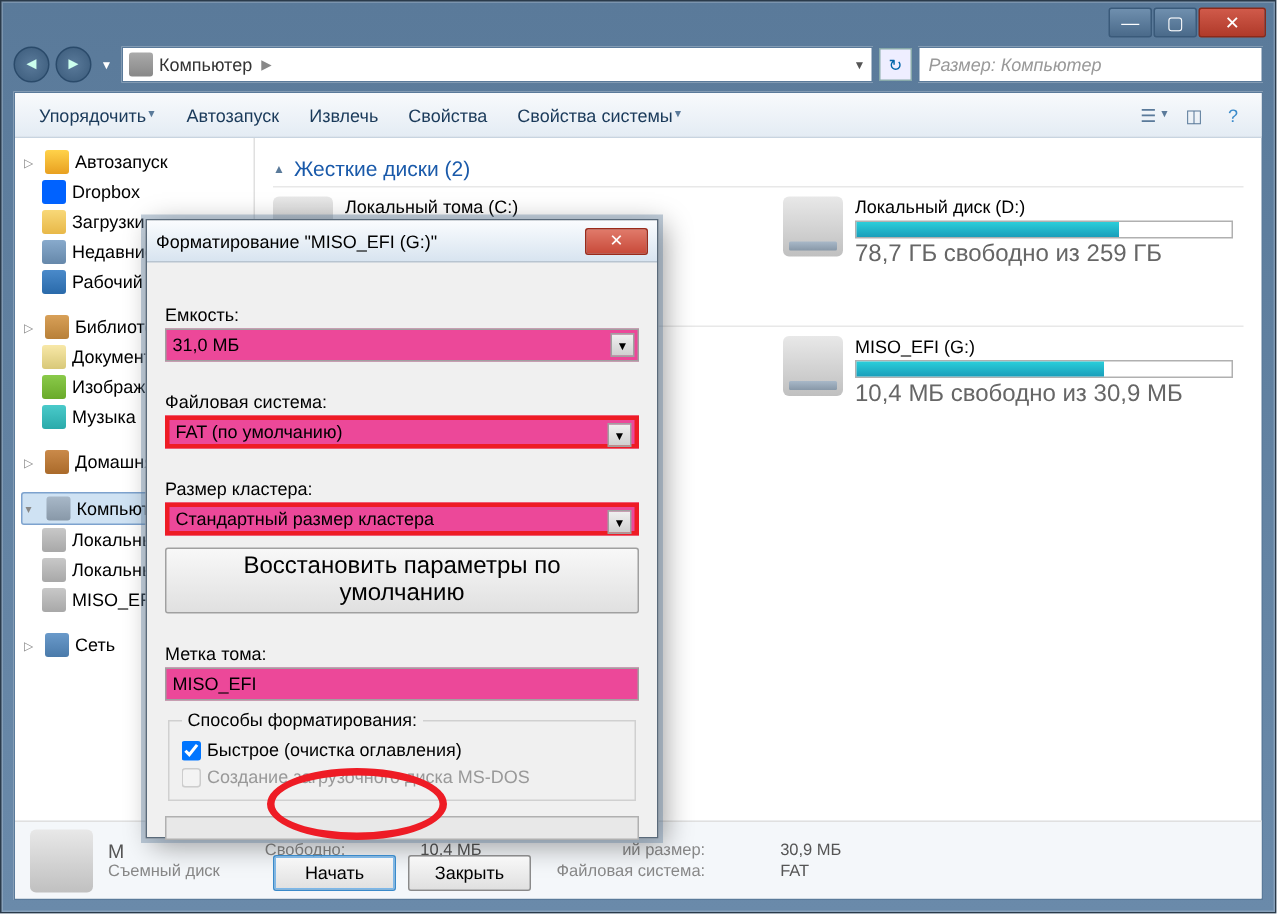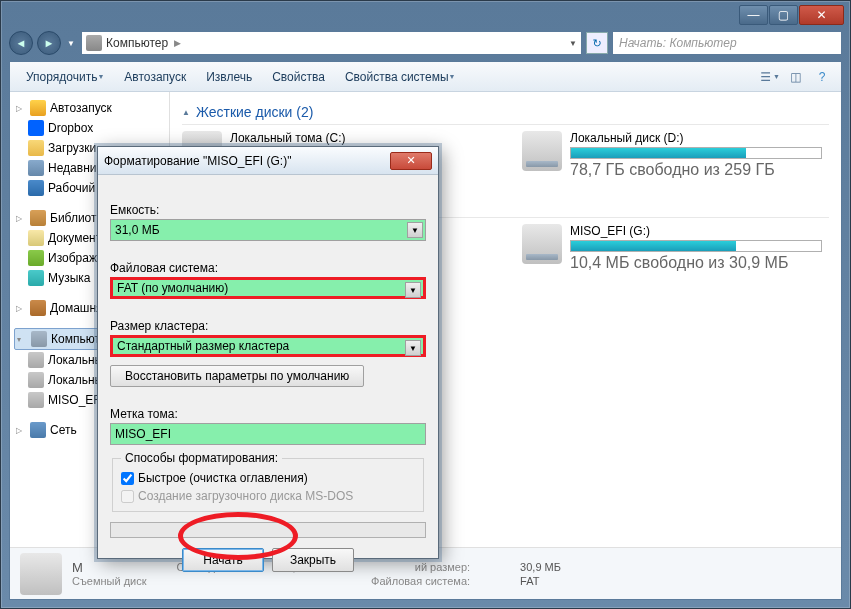--- a/index.html
+++ b/index.html
@@ -68,24 +68,24 @@
 .sb-meta { display: grid; grid-template-columns: auto auto auto auto; gap: 2px 50px; }
 .sb-meta .lbl { color: #888; text-align: right; }
 
 
 .dlg { position: absolute; top: 146px; left: 97px; width: 342px; height: 413px; background: #f0f0f0; border: 1px solid #5a6a7a; box-shadow: 0 0 0 3px rgba(100,130,160,0.4), 4px 4px 18px rgba(0,0,0,0.4); }
 .dlg-title { height: 28px; background: linear-gradient(#fafcfe, #d8e4f0); display: flex; align-items: center; padding: 0 6px; font-size: 12px; border-bottom: 1px solid #b8c4d0; }
 .dlg-title span { flex: 1; }
 .dlg-close { width: 42px; height: 18px; background: linear-gradient(#e07a6a,#c84a3a); border: 1px solid #9a2a1a; border-radius: 2px; color: #fff; font-size: 11px; display: flex; align-items: center; justify-content: center; cursor: pointer; }
 .dlg-body { padding: 8px 12px; font-size: 12px; }
 .fld-label { margin-top: 20px; margin-bottom: 2px; }
-.fld-select, .fld-input { width: 100%; height: 22px; border: 1px solid #a0a0a0; background: #86efac; font-size: 12px; padding: 0 4px; display: flex; align-items: center; position: relative; }
+.fld-select, .fld-input { width: 100%; height: 22px; border: 1px solid #a0a0a0; background: #ec4899; font-size: 12px; padding: 0 4px; display: flex; align-items: center; position: relative; }
 .fld-select .dd { position: absolute; right: 2px; top: 2px; width: 16px; height: 16px; background: linear-gradient(#f0f0f0,#d0d0d0); border: 1px solid #a0a0a0; font-size: 8px; display: flex; align-items: center; justify-content: center; }
 .hl-red { border: 3px solid #ee1c25 !important; }
-.fld-button { margin-top: 8px; padding: 3px 14px; background: linear-gradient(#f8f8f8,#e0e0e0); border: 1px solid #a0a0a0; border-radius: 2px; font-size: 12px; cursor: pointer; }
+.fld-button { margin-top: 8px; padding: 3px 14px; background: linear-gradient(#f8f8f8,#e0e0e0); border: 1px solid #a0a0a0; border-radius: 2px; font-size: 16px; cursor: pointer; }
 .groupbox { border: 1px solid #d0d0d0; padding: 2px 8px 8px; margin-top: 6px; }
 .groupbox legend { font-size: 12px; padding: 0 4px; margin-top: 42px; }
 .chk { display: flex; align-items: center; gap: 4px; margin-top: 4px; font-size: 12px; }
 .chk input { margin: 0; }
 .chk.disabled { color: #999; }
 .progress { margin-top: 10px; height: 16px; border: 1px solid #b0b0b0; background: #e8e8e8; }
 .dlg-actions { margin-top: 10px; display: flex; justify-content: center; gap: 8px; }
 .dlg-actions button { width: 82px; height: 24px; border: 1px solid #8a8a8a; background: linear-gradient(#f8f8f8,#e0e0e0); font-size: 12px; border-radius: 2px; cursor: pointer; }
 .dlg-actions button.primary { border: 1px solid #3a8aca; box-shadow: 0 0 0 1px #7db7e8 inset; }
 .red-circle { position: absolute; width: 120px; height: 48px; border: 5px solid #ee1c25; border-radius: 50%; top: 512px; left: 178px; pointer-events: none; }
@@ -105,21 +105,21 @@
     <div class="nav-fwd">►</div>
     <div class="nav-dd">▼</div>
     <div class="addr-bar">
       <div class="addr-icon"></div>
       <div class="addr-text">Компьютер</div>
       <span style="font-size:9px;color:#888;margin-left:2px">▶</span>
       <div class="addr-arrow">▼</div>
     </div>
     <div class="addr-refresh">↻</div>
     <div class="search-box">
-      <span>Начать: Компьютер</span>
+      <span>Размер: Компьютер</span>
     </div>
   </div>
 
   <div class="content-area">
     <div class="toolbar">
       <div class="tb-item">
           <span>Упорядочить</span>
           <span class="tb-dd">▼</span>
         </div>
       <div class="tb-item">Автозапуск</div>

